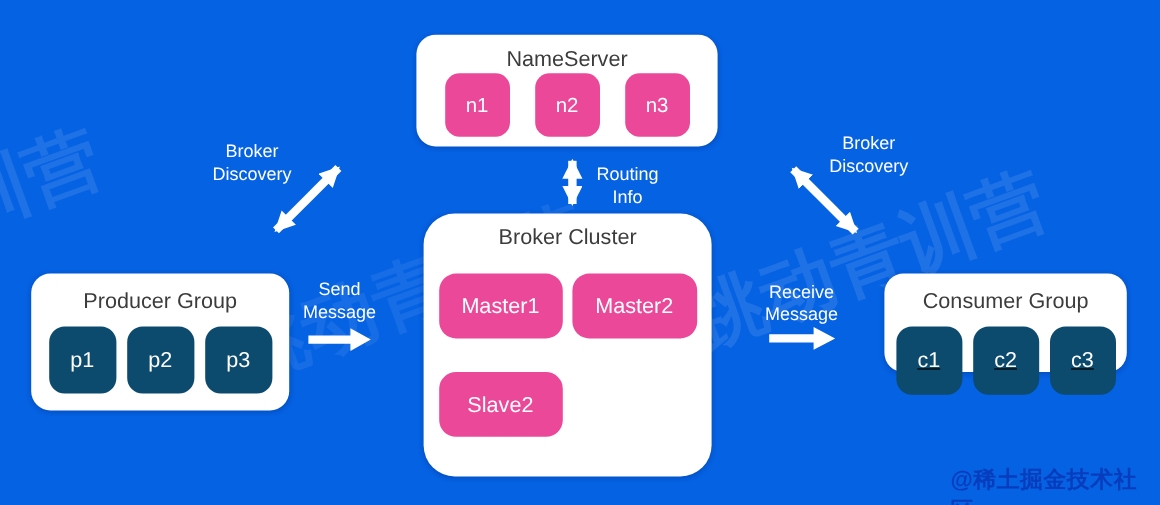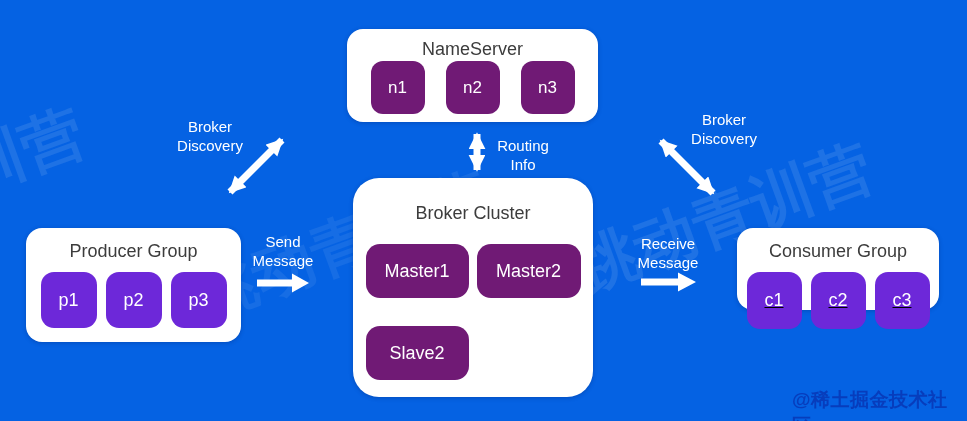--- a/index.html
+++ b/index.html
@@ -35,32 +35,32 @@
   .panel{
     position:absolute;background:#ffffff;
     box-shadow:0 1px 4px rgba(0,30,100,.30);
   }
   .panel-title{
     text-align:center;color:#3c3c3c;font-size:18px;line-height:22px;
   }
   .p-nameserver{left:347px;top:29px;width:251px;height:93px;border-radius:16px;}
   .p-nameserver .panel-title{padding-top:9px;}
   .p-broker{left:353px;top:178px;width:240px;height:219px;border-radius:26px;}
-  .p-broker .panel-title{padding-top:23px;line-height:24px;}
+  .p-broker .panel-title{padding-top:7px;line-height:24px;}
   .p-producer{left:26px;top:228px;width:215px;height:114px;border-radius:16px;}
   .p-producer .panel-title{padding-top:11px;line-height:24px;}
   .p-consumer{left:737px;top:228px;width:202px;height:82px;border-radius:16px;}
   .p-consumer .panel-title{padding-top:11px;line-height:24px;}
   
   .chip{
     display:flex;align-items:center;justify-content:center;
     color:#ffffff;
   }
-  .chip.green{background:#701a75;}
-  .chip.orange{background:#6d28d9;}
+  .chip.green{background:#ec4899;}
+  .chip.orange{background:#0c4a6e;}
   .row{display:flex;justify-content:center;}
   .ns-row{gap:21px;margin-top:1px;}
   .ns-row .chip{width:54px;height:53px;border-radius:12px;font-size:17px;}
   .broker-grid{
     display:grid;grid-template-columns:103px 104px;
     gap:28px 8px;justify-content:center;margin-top:19px;text-align:center;
   }
   .broker-grid .chip{height:54px;border-radius:14px;font-size:18px;}
   .pg-row{gap:9px;margin-top:9px;}
   .pg-row .chip{width:56px;height:56px;border-radius:13px;font-size:18px;}

